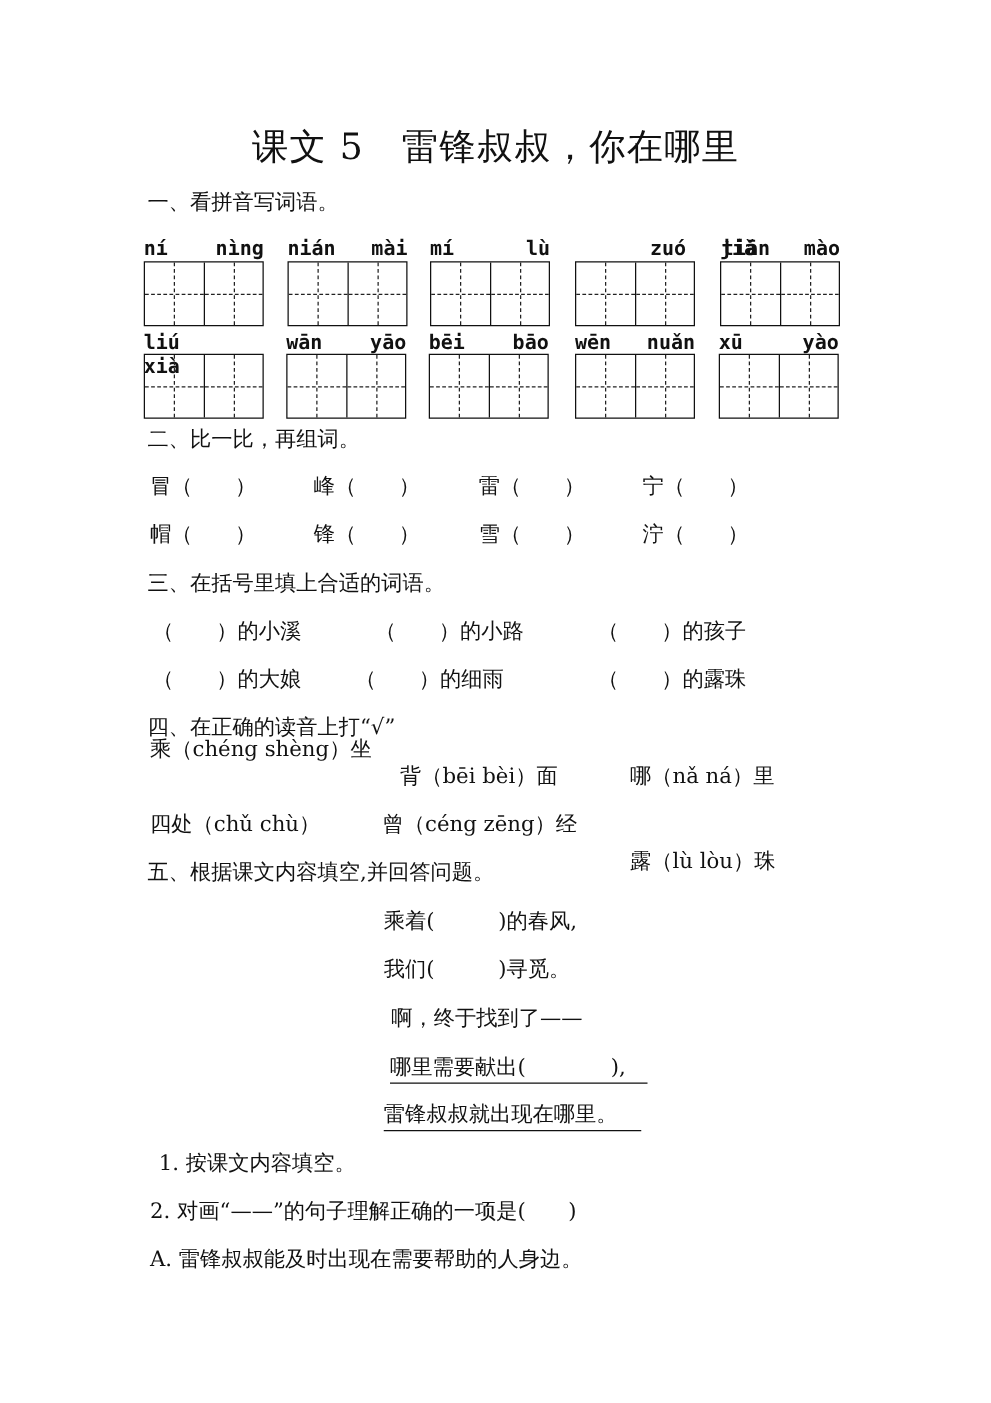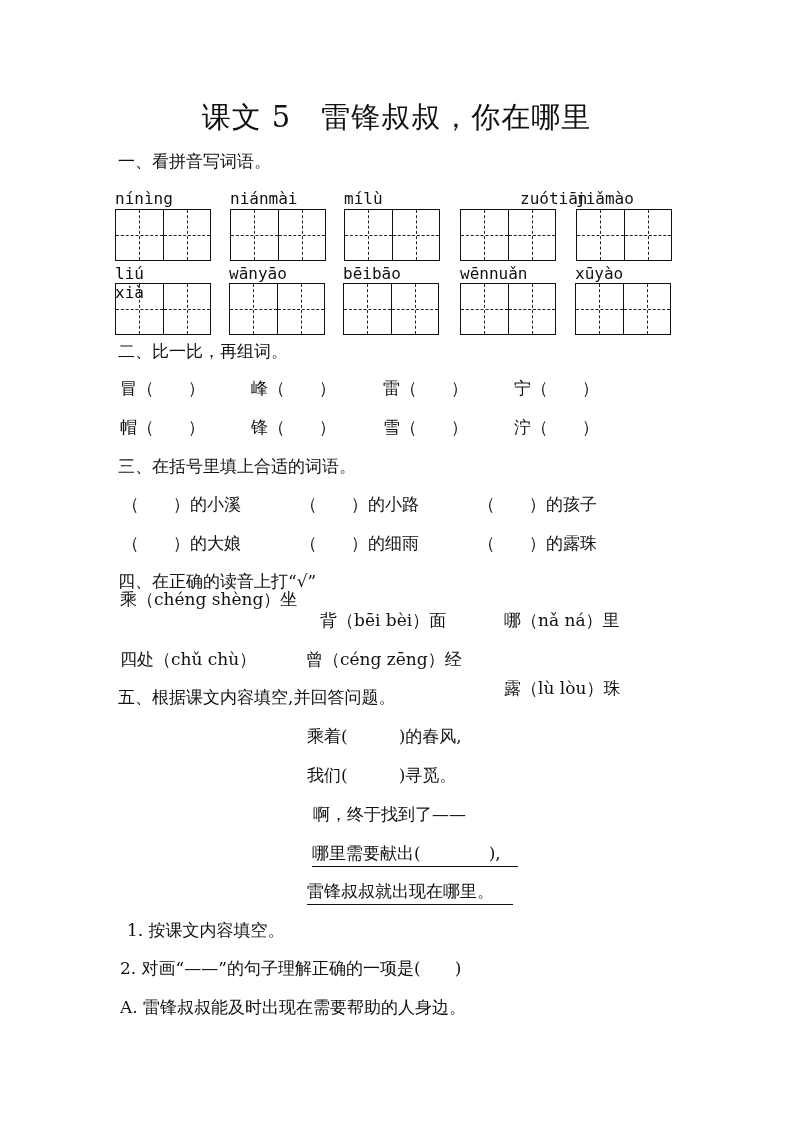--- a/index.html
+++ b/index.html
@@ -8,21 +8,21 @@
   .abs { position:absolute; white-space:nowrap; }
   .title { left:0; width:793px; top:98px; text-align:center; font-size:29px; font-weight:normal; letter-spacing:1px; }
   .section { font-size:17px; }
   .line { font-size:17px; }
   .pinyin { font-family:"DejaVu Sans Mono", "Liberation Mono", monospace; font-size:16px; }
   .grid { position:absolute; height:52px; width:96px; border:1.5px solid #111; box-sizing:border-box; display:flex; }
   .cell { position:relative; flex:1; height:100%; box-sizing:border-box; }
   .cell + .cell { border-left:1.5px solid #111; }
   .cell::before { content:""; position:absolute; left:50%; top:0; bottom:0; border-left:1.2px dashed #222; }
   .cell::after { content:""; position:absolute; top:50%; left:0; right:0; border-top:1.2px dashed #222; }
-  .py-pair { position:absolute; display:flex; justify-content:flex-start; width:96px; }
+  .py-pair { position:absolute; display:flex; justify-content:space-between; width:96px;font-weight:bold; }
   .ulbox { border-bottom:1.5px solid #111; padding-bottom:1px; }
 </style>
 </head>
 <body>
 
 <div class="abs title">课文 5　雷锋叔叔，你在哪里</div>
 
 <div class="abs section" style="left:118px;top:150px;">一、看拼音写词语。</div>
 
 <div class="py-pair pinyin" style="left:115px;top:189px;">
@@ -123,21 +123,21 @@
 <div class="abs line" style="left:120px;top:416px;">帽（　　）</div>
 <div class="abs line" style="left:251px;top:416px;">锋（　　）</div>
 <div class="abs line" style="left:383px;top:416px;">雪（　　）</div>
 <div class="abs line" style="left:514px;top:416px;">泞（　　）</div>
 
 <div class="abs section" style="left:118px;top:455px;">三、在括号里填上合适的词语。</div>
 <div class="abs line" style="left:122px;top:493px;">（　　）的小溪</div>
 <div class="abs line" style="left:300px;top:493px;">（　　）的小路</div>
 <div class="abs line" style="left:478px;top:493px;">（　　）的孩子</div>
 <div class="abs line" style="left:122px;top:532px;">（　　）的大娘</div>
-<div class="abs line" style="left:300px;top:532px;">（　　）的细雨</div>
+<div class="abs line" style="left:284px;top:532px;">（　　）的细雨</div>
 <div class="abs line" style="left:478px;top:532px;">（　　）的露珠</div>
 
 <div class="abs section" style="left:118px;top:570px;">四、在正确的读音上打“√”</div>
 <div class="abs line" style="left:120px;top:588px;">乘（chéng shèng）坐</div>
 <div class="abs line" style="left:320px;top:609px;">背（bēi bèi）面</div>
 <div class="abs line" style="left:504px;top:609px;">哪（nǎ ná）里</div>
 <div class="abs line" style="left:120px;top:648px;text-align:center;">四处（chǔ chù）</div>
 <div class="abs line" style="left:306px;top:648px;">曾（céng zēng）经</div>
 <div class="abs line" style="left:504px;top:648px;margin-top:29px;">露（lù lòu）珠</div>
 

